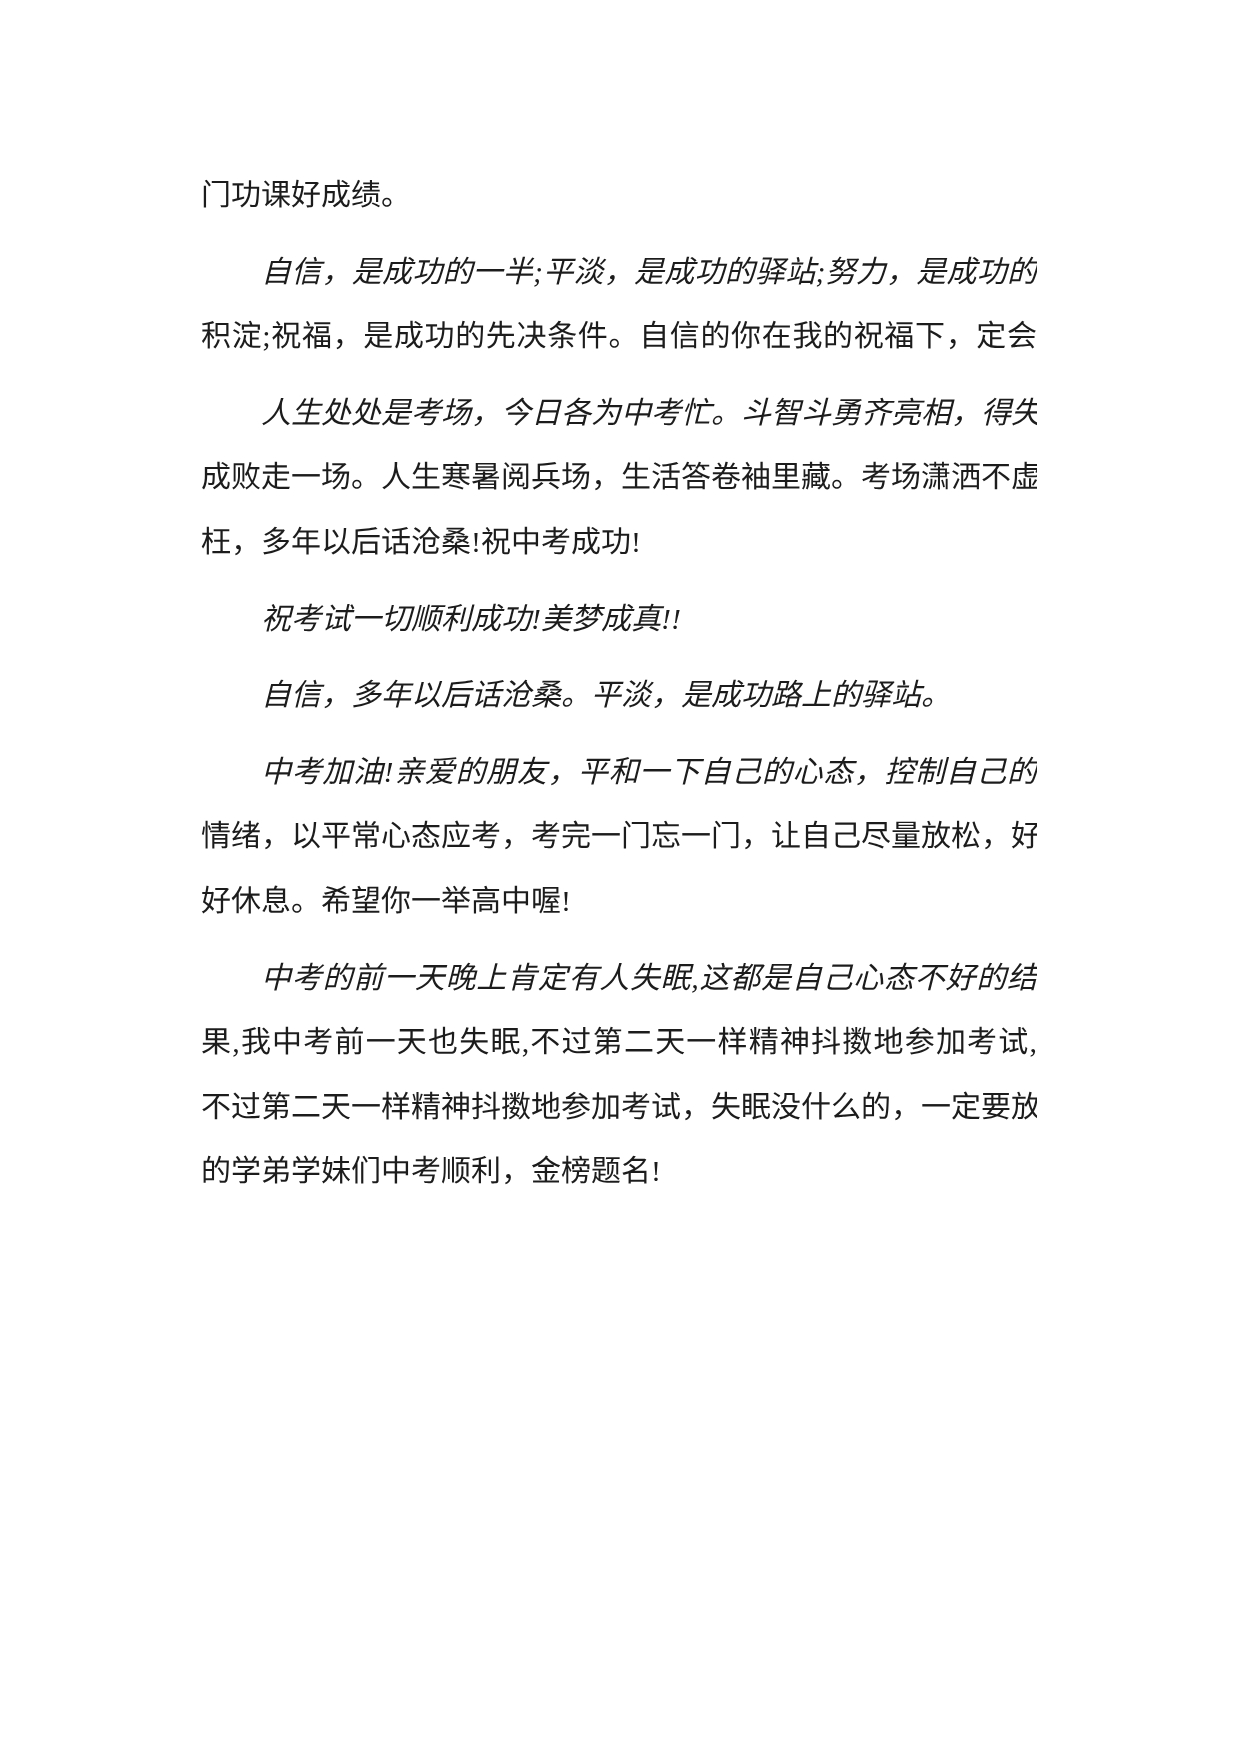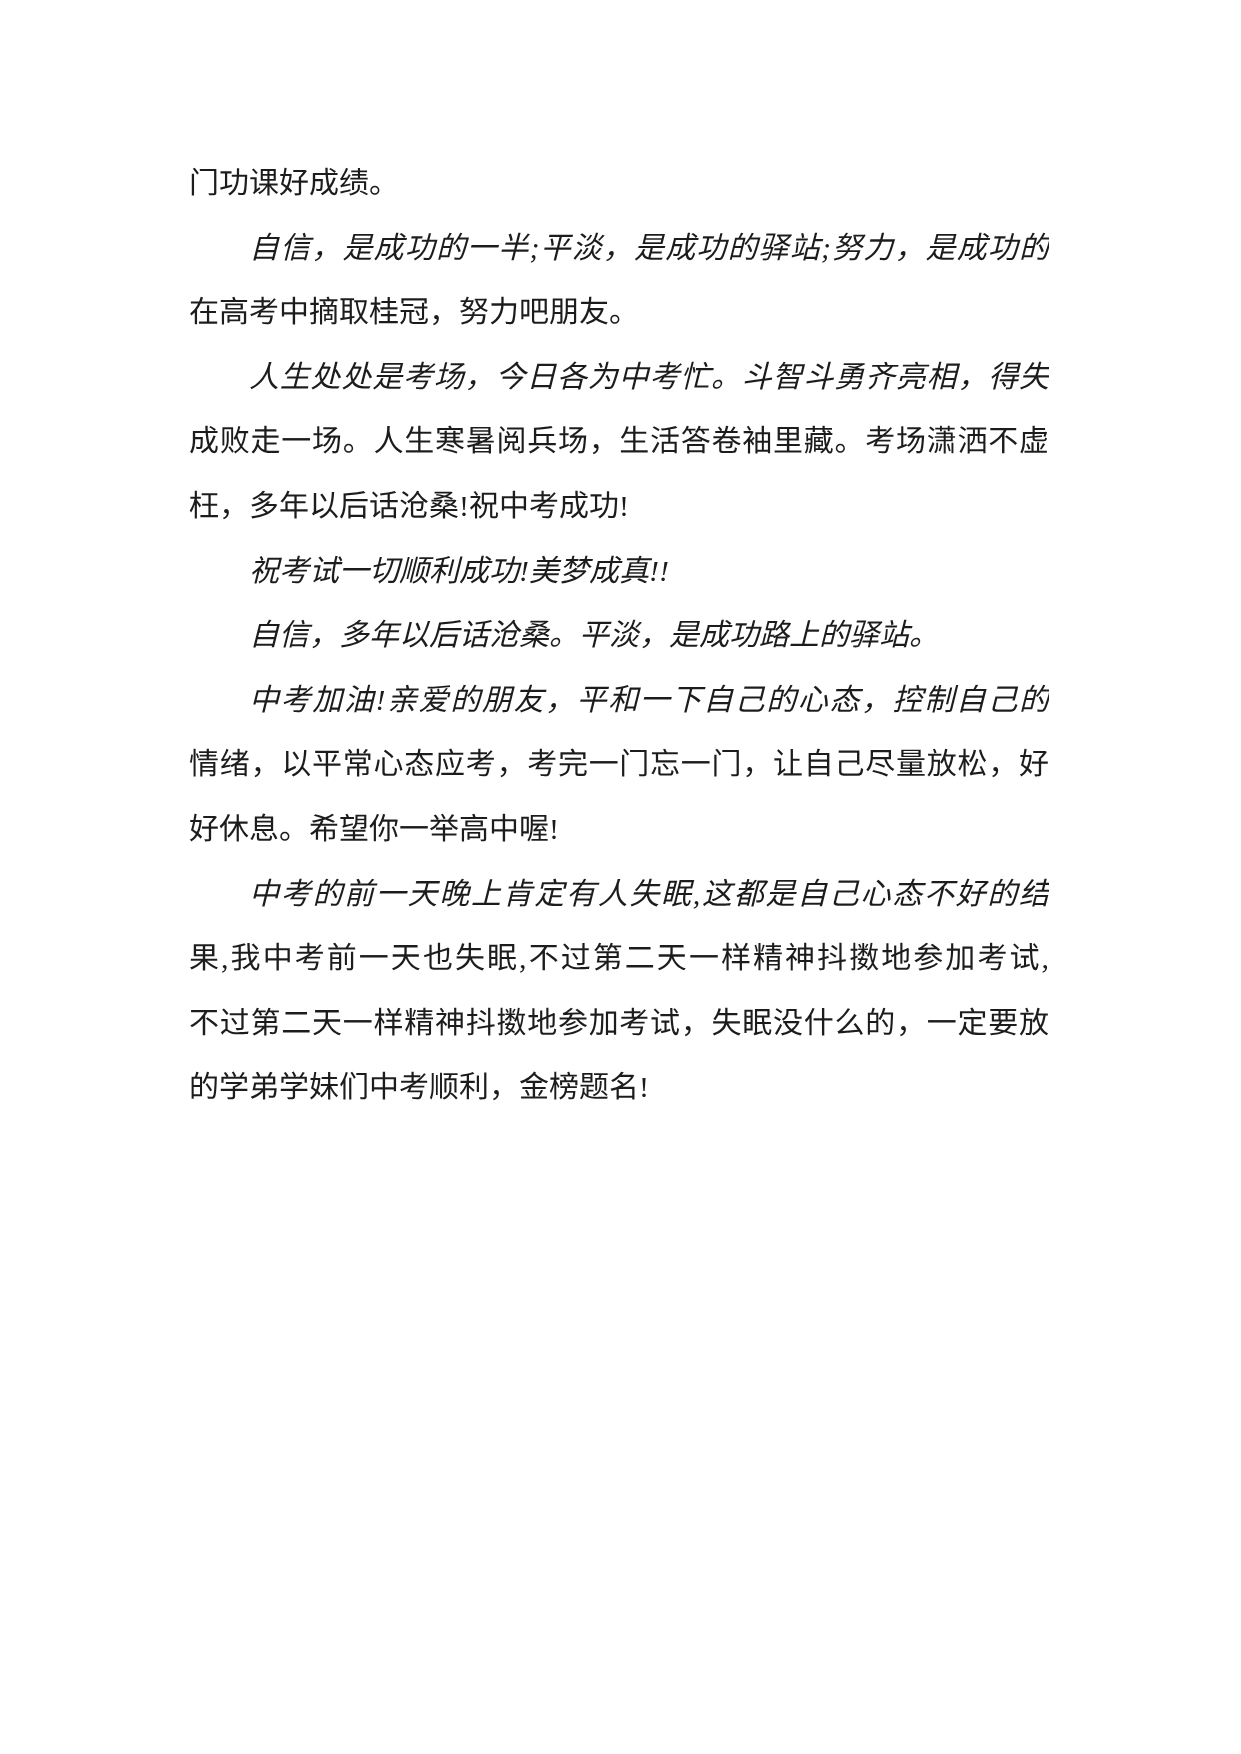--- a/index.html
+++ b/index.html
@@ -17,21 +17,21 @@
     color: #1c1c1c;
   }
   .doc {
     position: absolute;
     left: 189px;
     top: 151px;
     width: 860px;
     font-size: 30px;
   }
   .para {
-    margin: 0;
+    margin: 12px;
     padding: 0;
   }
   .line {
     height: 64.6px;
     line-height: 64.6px;
     white-space: nowrap;
     overflow: hidden;
     text-align: left;
   }
   .line.fill {
@@ -48,21 +48,21 @@
 
 <div class="page">
   <div class="doc">
 
     <div class="para">
       <div class="line">门功课好成绩。</div>
     </div>
 
     <div class="para">
       <div class="line indent fill">自信，是成功的一半;平淡，是成功的驿站;努力，是成功的</div>
-      <div class="line">在高考中摘取桂冠，努力吧朋友。</div>
+      <div class="line fill">积淀;祝福，是成功的先决条件。自信的你在我的祝福下，定会</div>
     </div>
 
     <div class="para">
       <div class="line indent fill">人生处处是考场，今日各为中考忙。斗智斗勇齐亮相，得失</div>
       <div class="line fill">成败走一场。人生寒暑阅兵场，生活答卷袖里藏。考场潇洒不虚</div>
       <div class="line">枉，多年以后话沧桑!祝中考成功!</div>
     </div>
 
     <div class="para">
       <div class="line indent">祝考试一切顺利成功!美梦成真!!</div>

